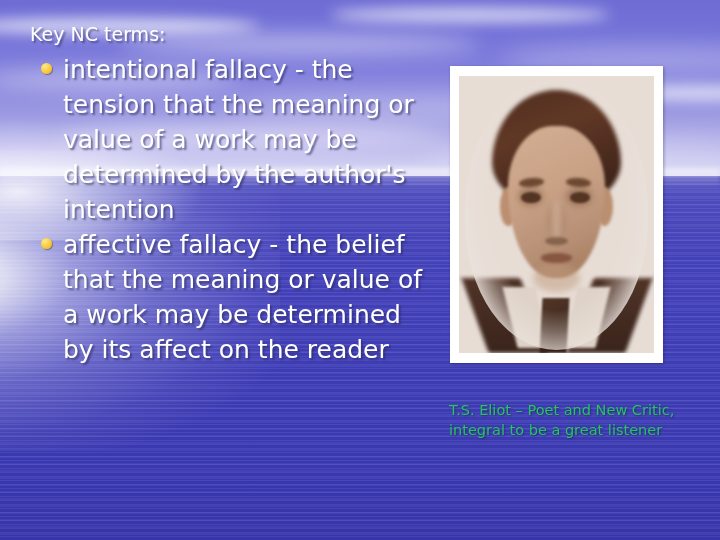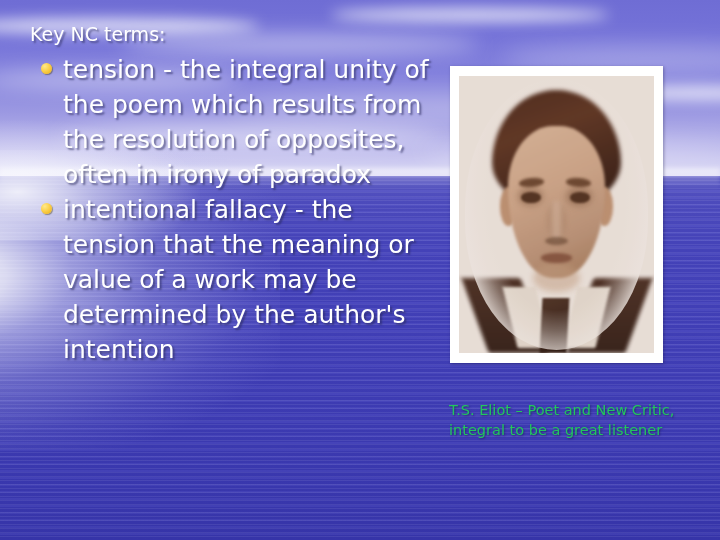--- a/index.html
+++ b/index.html
@@ -293,25 +293,25 @@
   <div class="glare"></div>
   <div class="glare2"></div>
 
   <div id="content">
 
     <div class="headline">Key NC terms:</div>
 
     <ul class="bullets">
       <li class="bullet-item">
         <span class="bullet-dot"></span>
-        <span class="bullet-text">tension - the integral unity of the poem which results from the resolution of opposites, often in irony of paradox</span>
+        <span class="bullet-text">intentional fallacy - the tension that the meaning or value of a work may be determined by the author's intention</span>
       </li>
       <li class="bullet-item">
         <span class="bullet-dot"></span>
-        <span class="bullet-text">intentional fallacy - the tension that the meaning or value of a work may be determined by the author's intention</span>
+        <span class="bullet-text">affective fallacy - the belief that the meaning or value of a work may be determined by its affect on the reader</span>
       </li>
     </ul>
 
     <div class="photo-frame">
       <div class="photo-inner">
         <div class="portrait">
           <div class="p-suitL"></div>
           <div class="p-suitR"></div>
           <div class="p-collarL"></div>
           <div class="p-collarR"></div>

